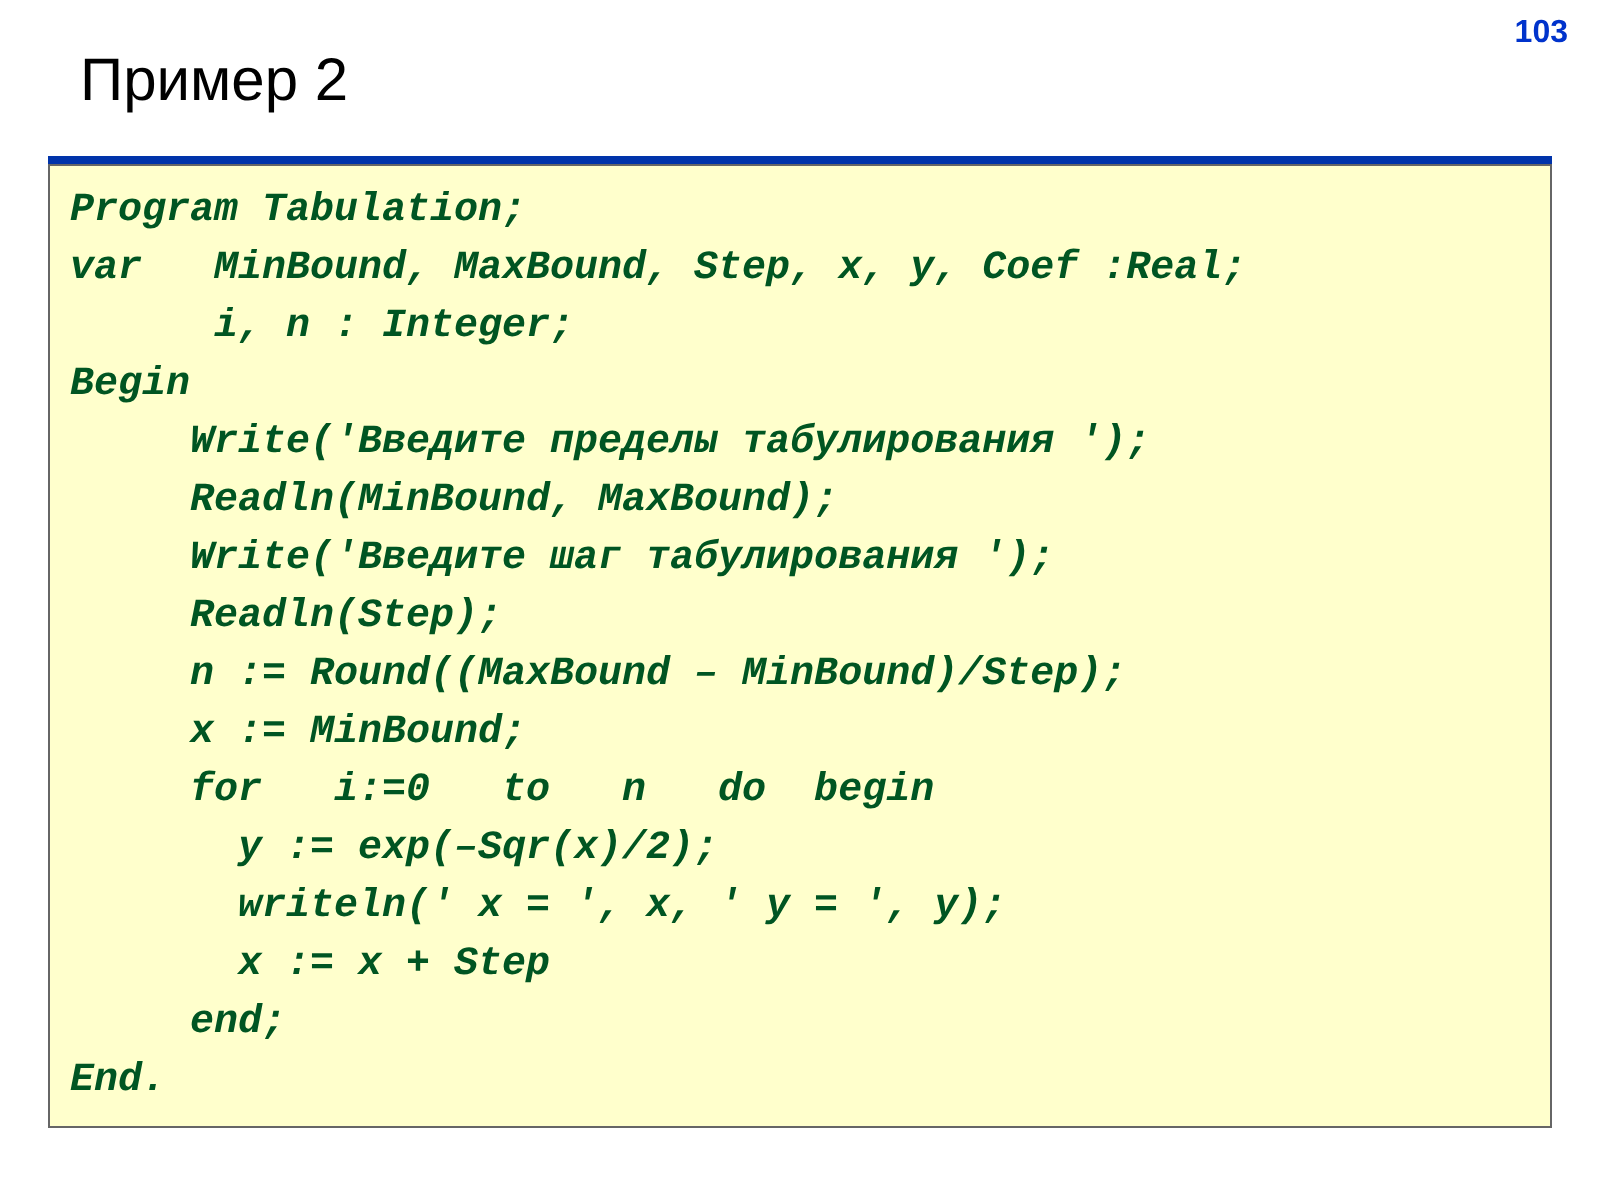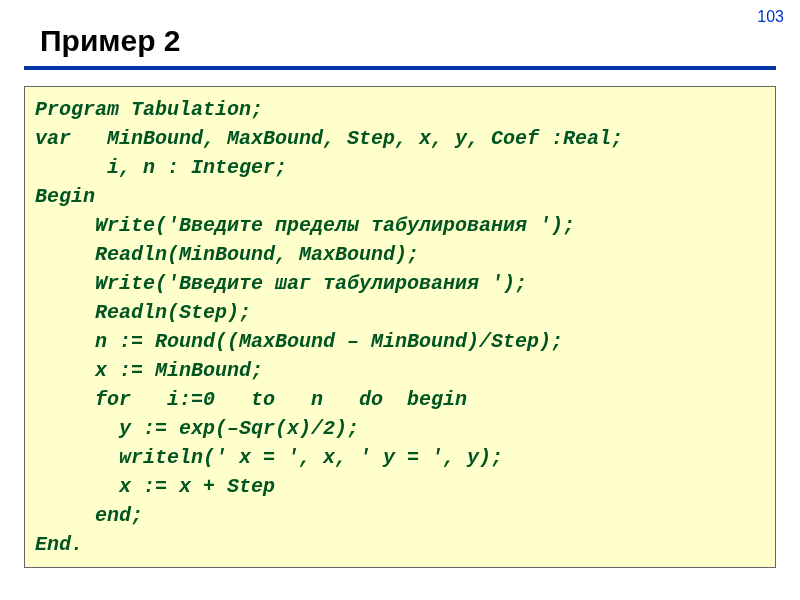--- a/index.html
+++ b/index.html
@@ -9,33 +9,33 @@
     background: #fff;
     font-family: Arial, Helvetica, sans-serif;
     position: relative;
     overflow: hidden;
   }
   .page-number {
     position: absolute;
     top: 8px;
     right: 16px;
     color: #0033cc;
-    font-weight: normal;
+    font-weight: bold;
     font-size: 16px;
   }
   .content {
     padding: 24px 24px 0 24px;
   }
   .title {
     font-size: 30px;
-    font-weight: bold;
+    font-weight: normal;
     color: #000;
     border-bottom: 4px solid #0033aa;
-    padding-bottom: 8px;
-    margin-bottom: 16px;
+    padding-bottom: 20px;
+    margin-bottom: 0;
     padding-left: 16px;
   }
   .subtitle {
     font-size: 20px;
     color: #222;
     margin-bottom: 10px;
     line-height: 1.4;
   }
   .subtitle sup { font-size: 12px; vertical-align: super; }
   .code-block {

